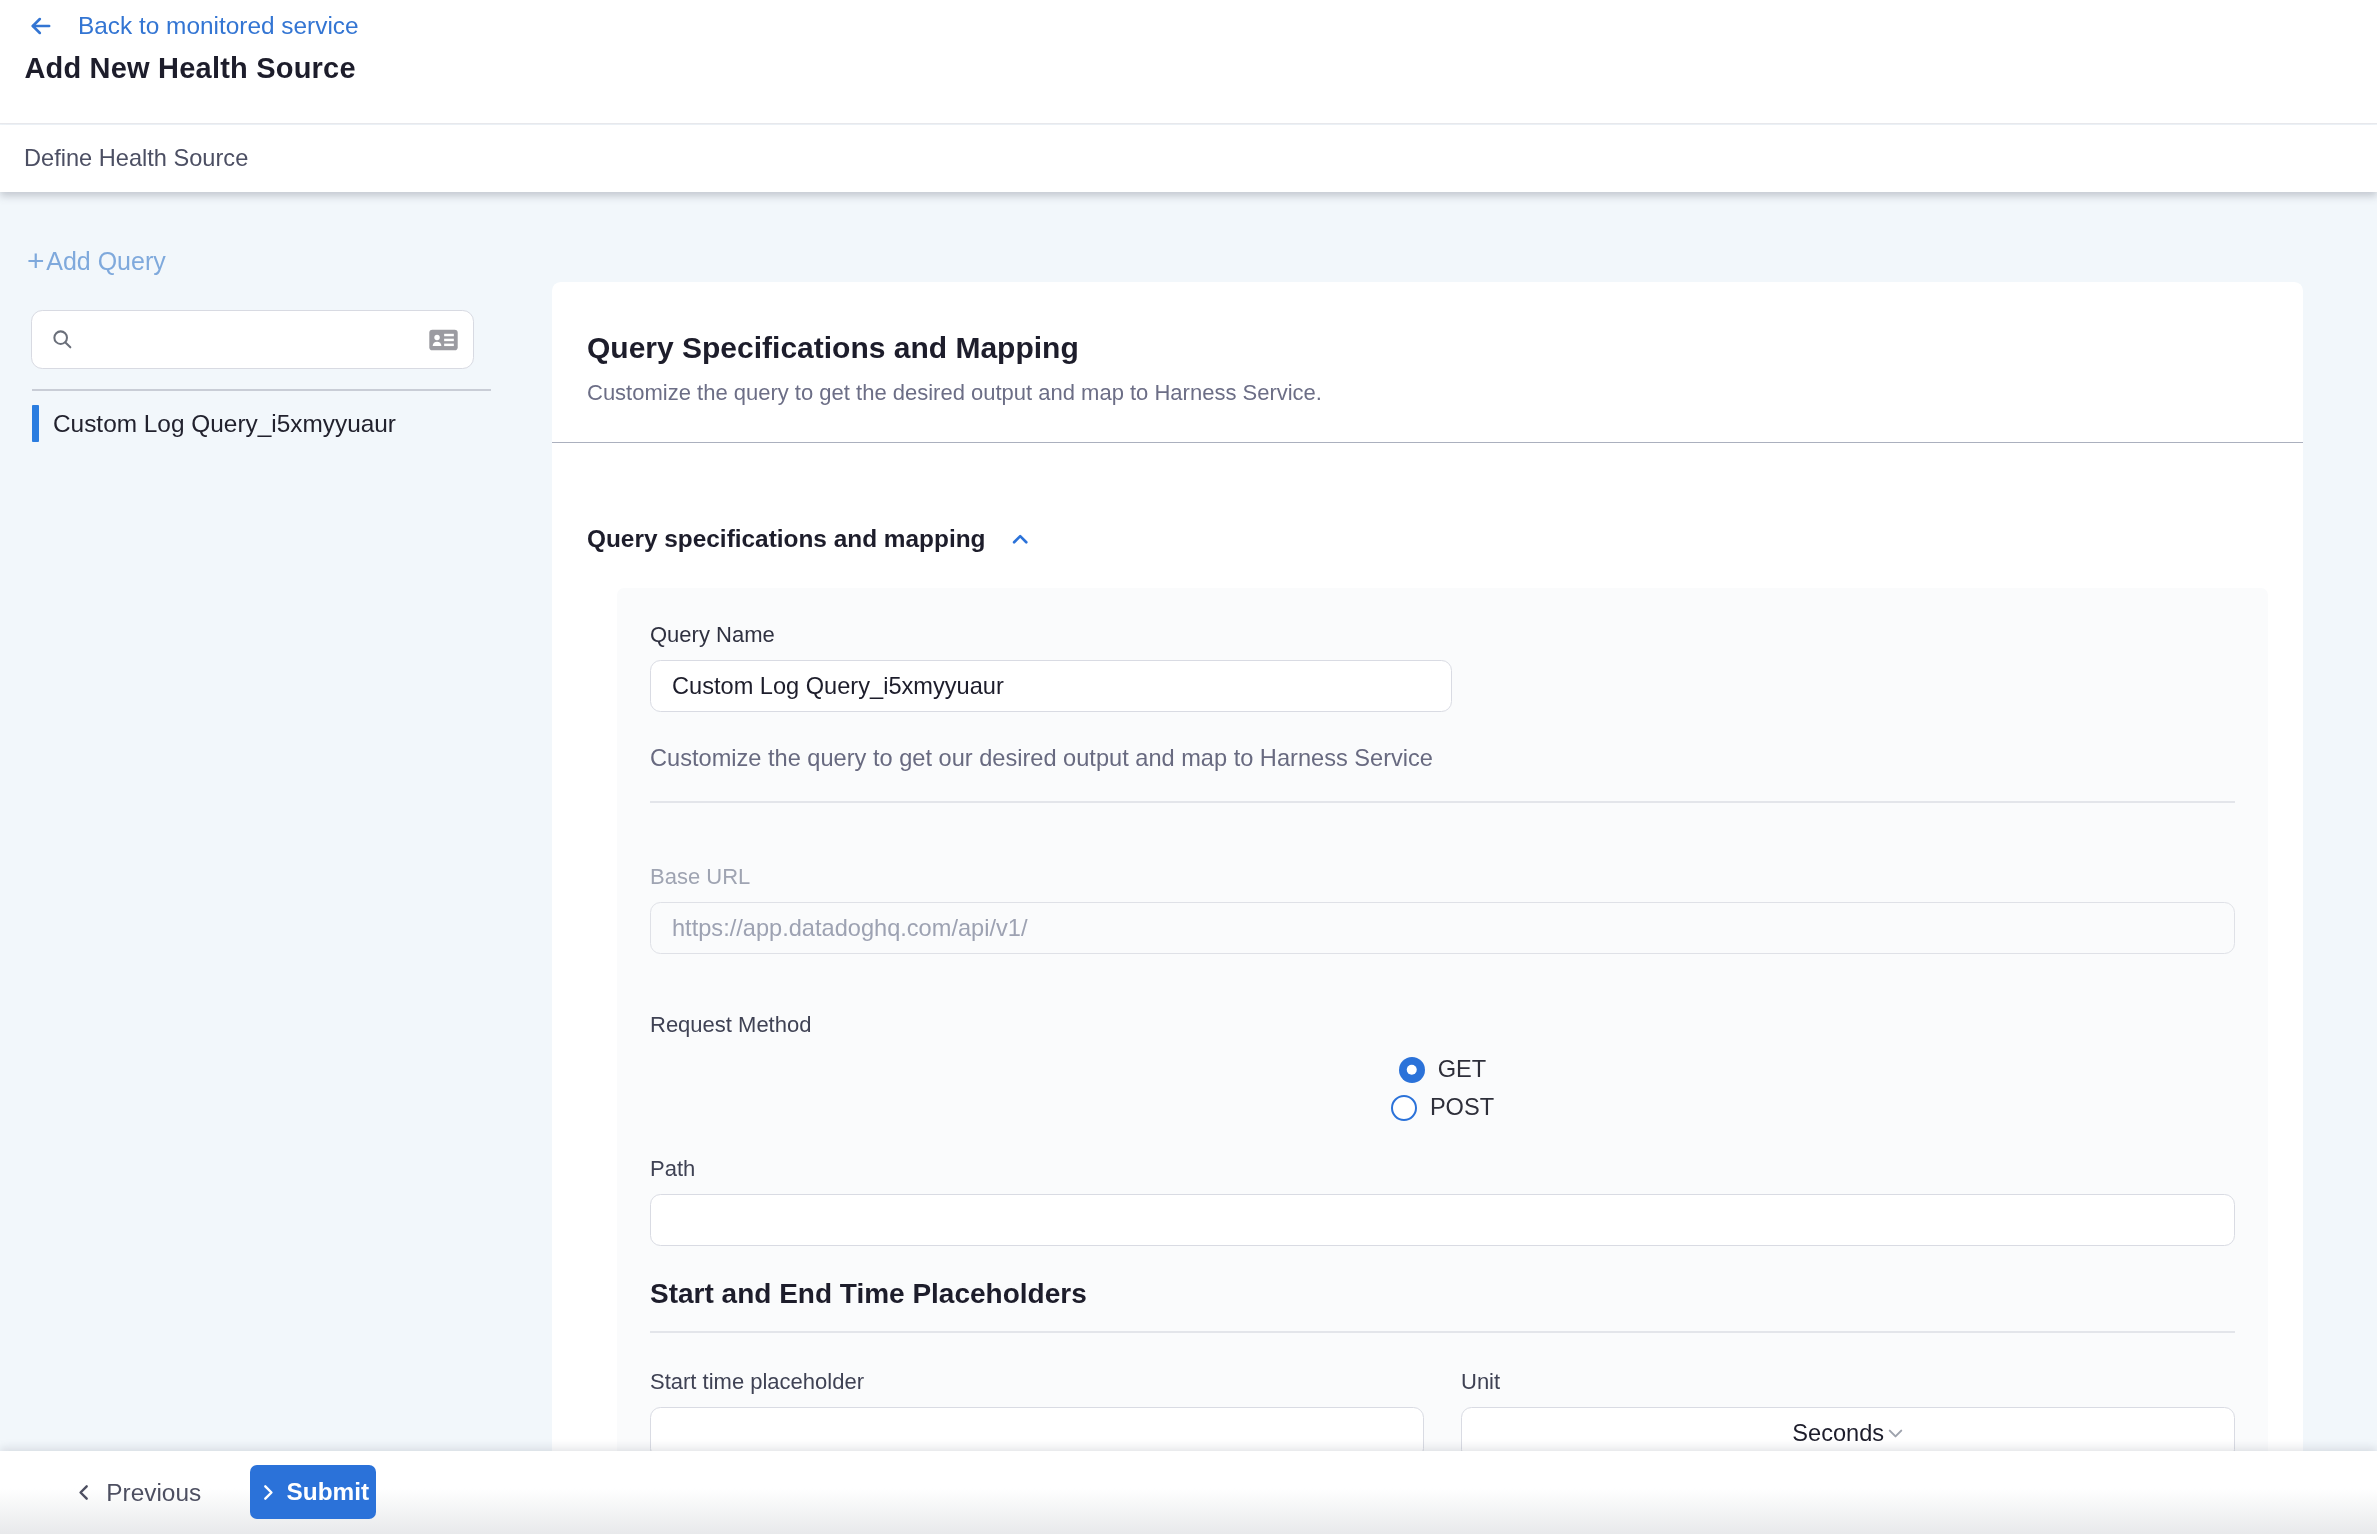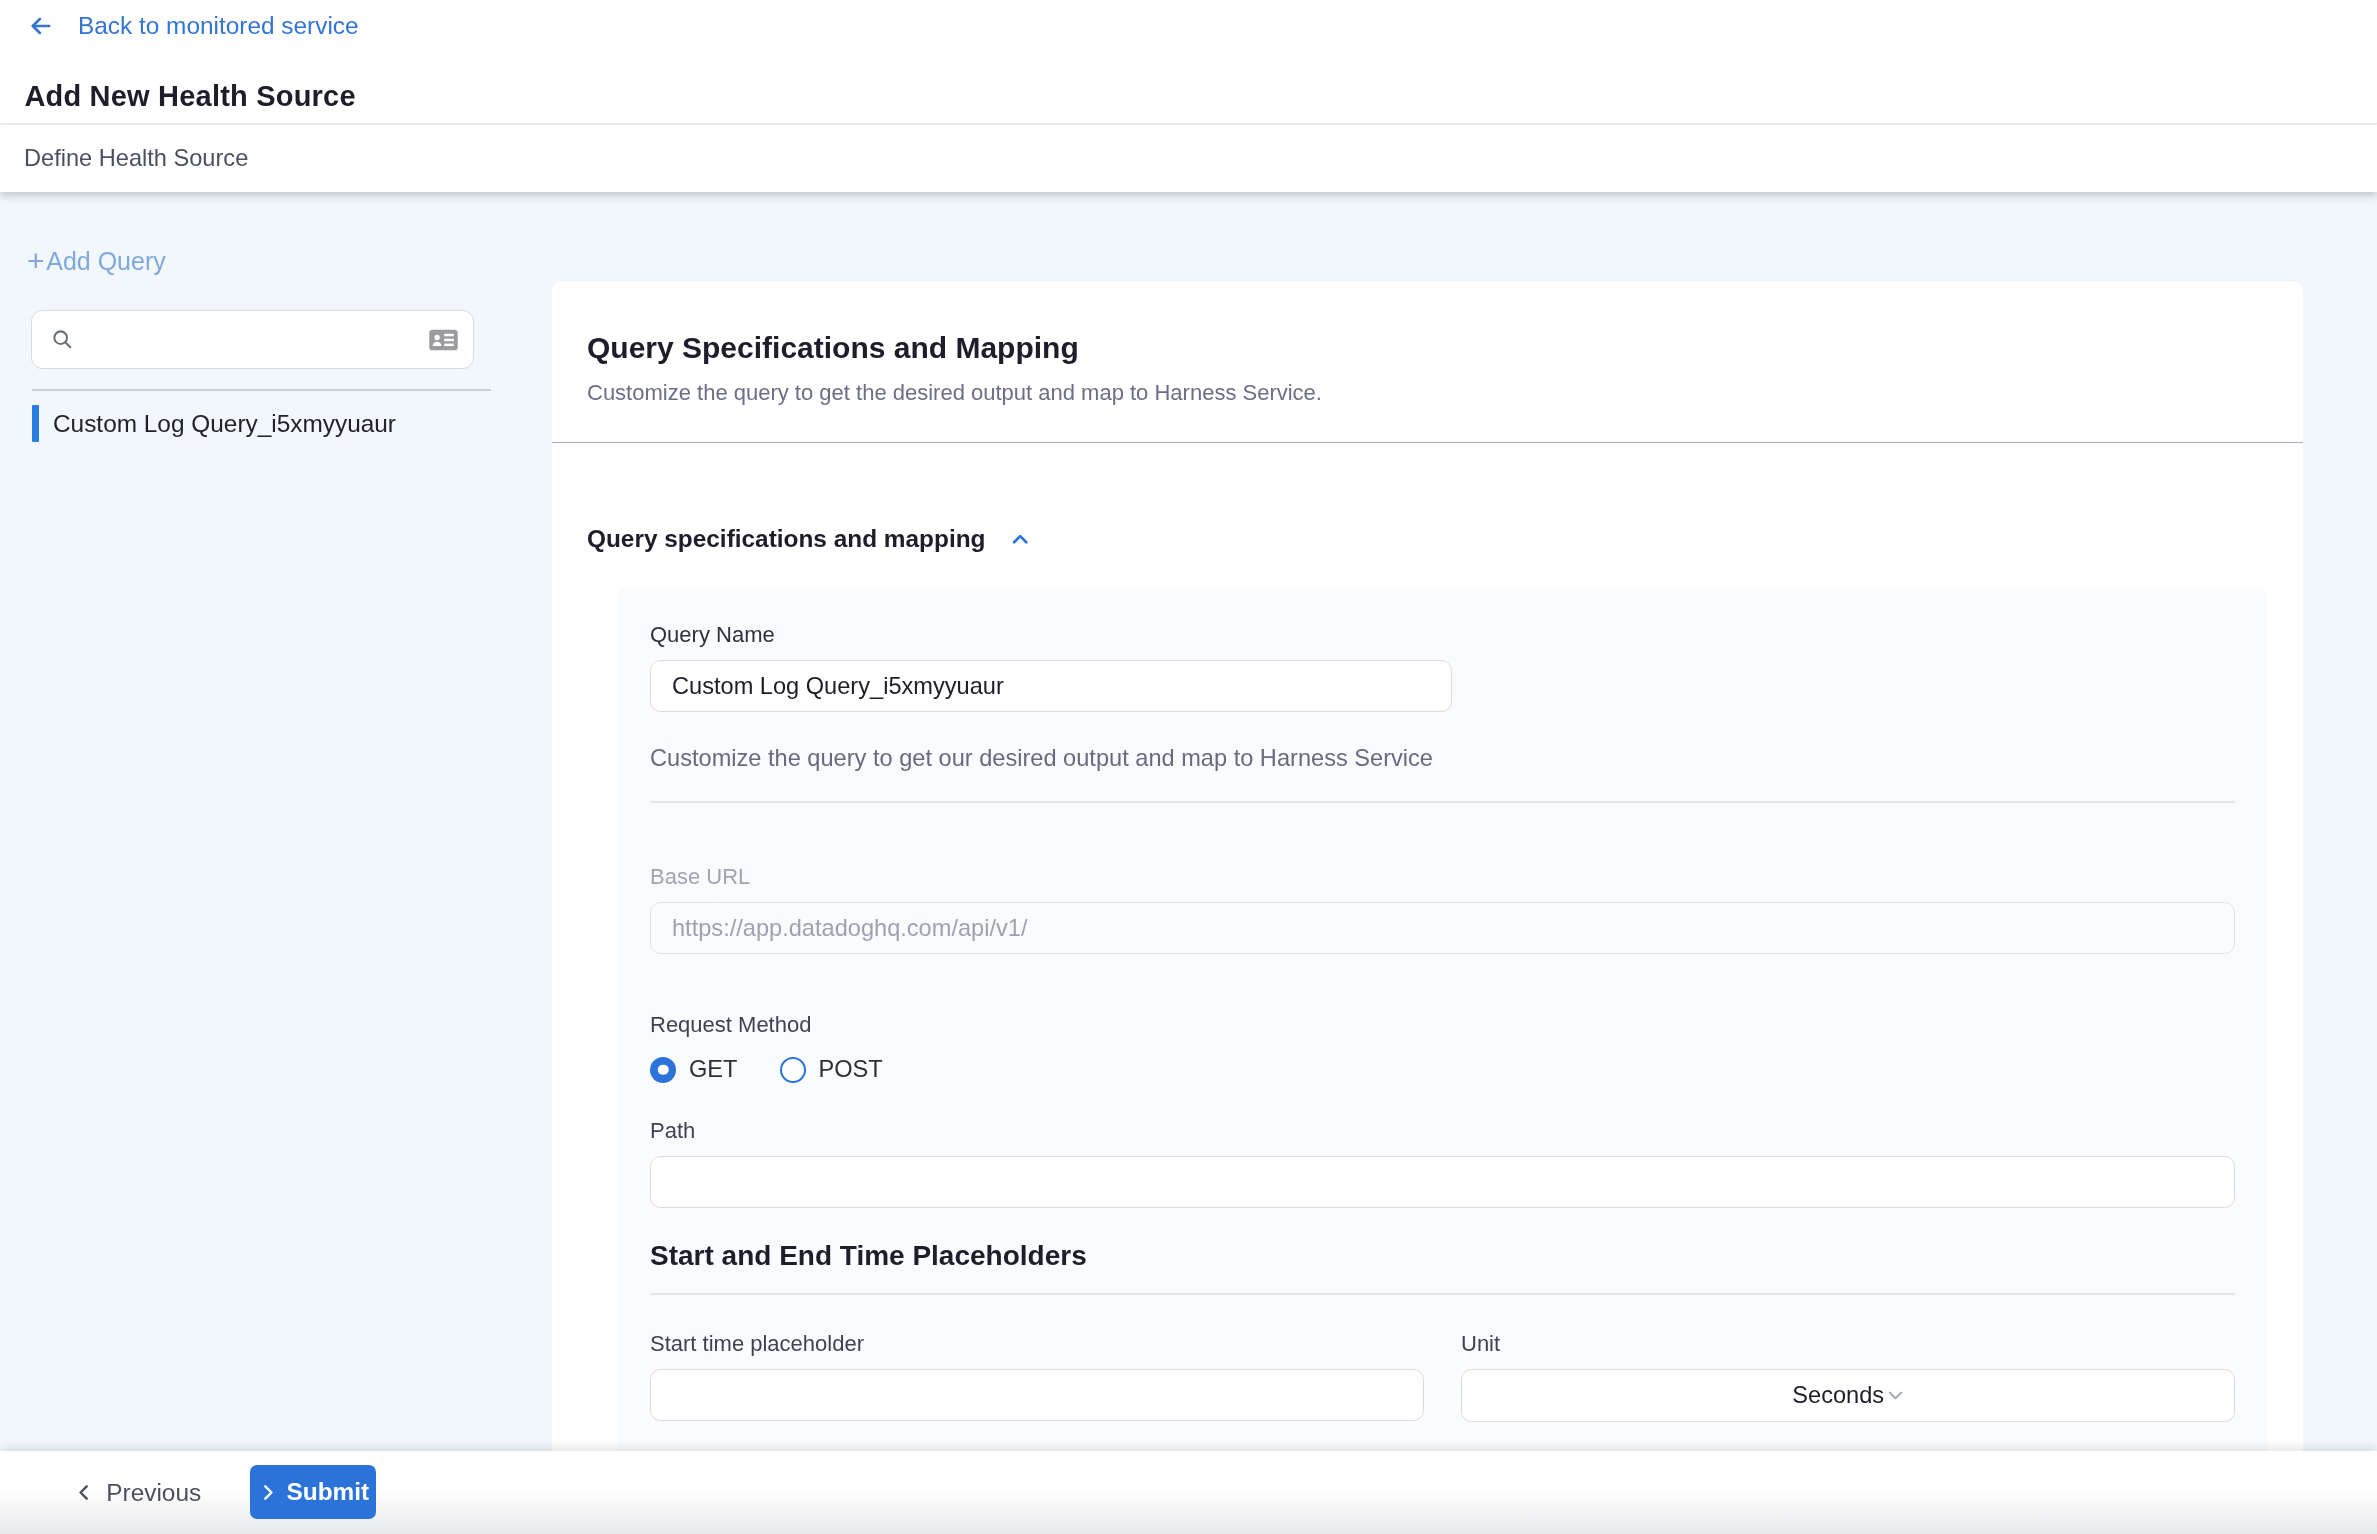--- a/index.html
+++ b/index.html
@@ -18,21 +18,21 @@
     background:#ffffff; border-bottom:0.9px solid #e7e8ec; z-index:30;
   }
   .back-link {
     position:absolute; left:27px; top:12.2px;
     display:flex; align-items:center; gap:23px;
     font-size:24.4px; color:#3375d3; text-decoration:none; cursor:pointer;
     background:none; border:none;
   }
   .page-title {
     position:absolute; left:24.4px; top:52px;
-    font-size:29px; font-weight:700; color:#1d1d2b; letter-spacing:0.2px;margin-top:28px;
+    font-size:29px; font-weight:700; color:#1d1d2b; letter-spacing:0.2px;
   }
 
   
   .tabbar {
     position:absolute; top:125px; left:0; right:0; height:67px;
     background:#ffffff; z-index:25;
     box-shadow:0 3.5px 7.9px rgba(82,90,107,0.30);
     display:flex; align-items:center; padding-left:24px; gap:45px;
   }
   .tab {
@@ -109,21 +109,21 @@
   }
   .text-input.half { width:802px; }
   .text-input.ghost { background:transparent; border-color:#dfe1e7; }
   .text-input::placeholder { color:#9da2b2; }
   .help-text { margin-top:33px; font-size:23.6px; color:#686a80; }
   .card-divider { margin-top:29px; height:1.7px; background:#e3e5ea; }
   .gap-lg { margin-top:62px; }
   .gap-md { margin-top:59px; }
   .gap-sm { margin-top:36px; }
 
-  .radio-row { margin-top:20px; display:flex; align-items:center; gap:42px; }
+  .radio-row { margin-top:20px; display:flex; align-items:center; gap:11px;flex-direction:column; }
   .radio-option { display:flex; align-items:center; gap:13px; cursor:pointer; }
   .radio { width:26px; height:26px; border-radius:50%; position:relative; flex:none; }
   .radio.checked { background:#2b72d9; }
   .radio.checked::after {
     content:""; position:absolute; left:50%; top:50%; width:10.5px; height:10.5px;
     transform:translate(-50%,-50%); background:#ffffff; border-radius:50%;
   }
   .radio.unchecked { background:#ffffff; border:2.6px solid #2b72d9; }
   .radio-label { font-size:23.6px; color:#2e2f3a; }
 

